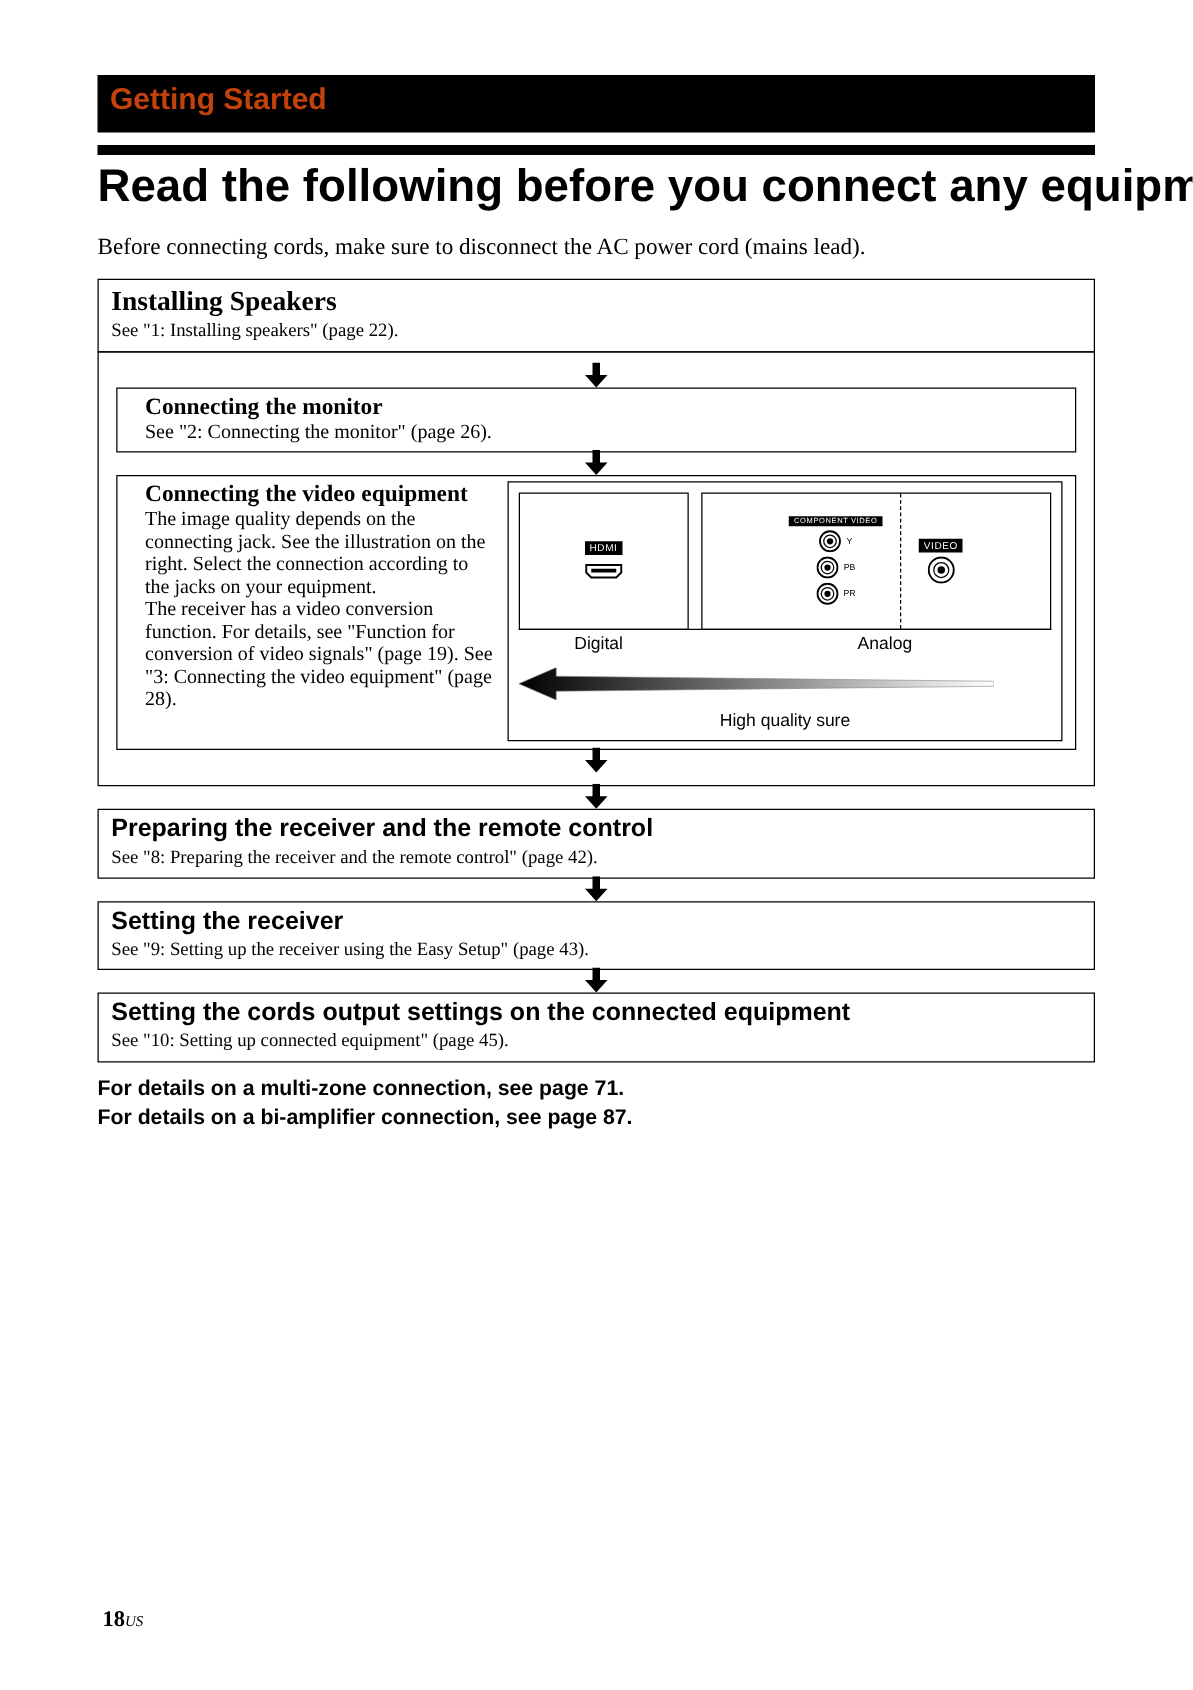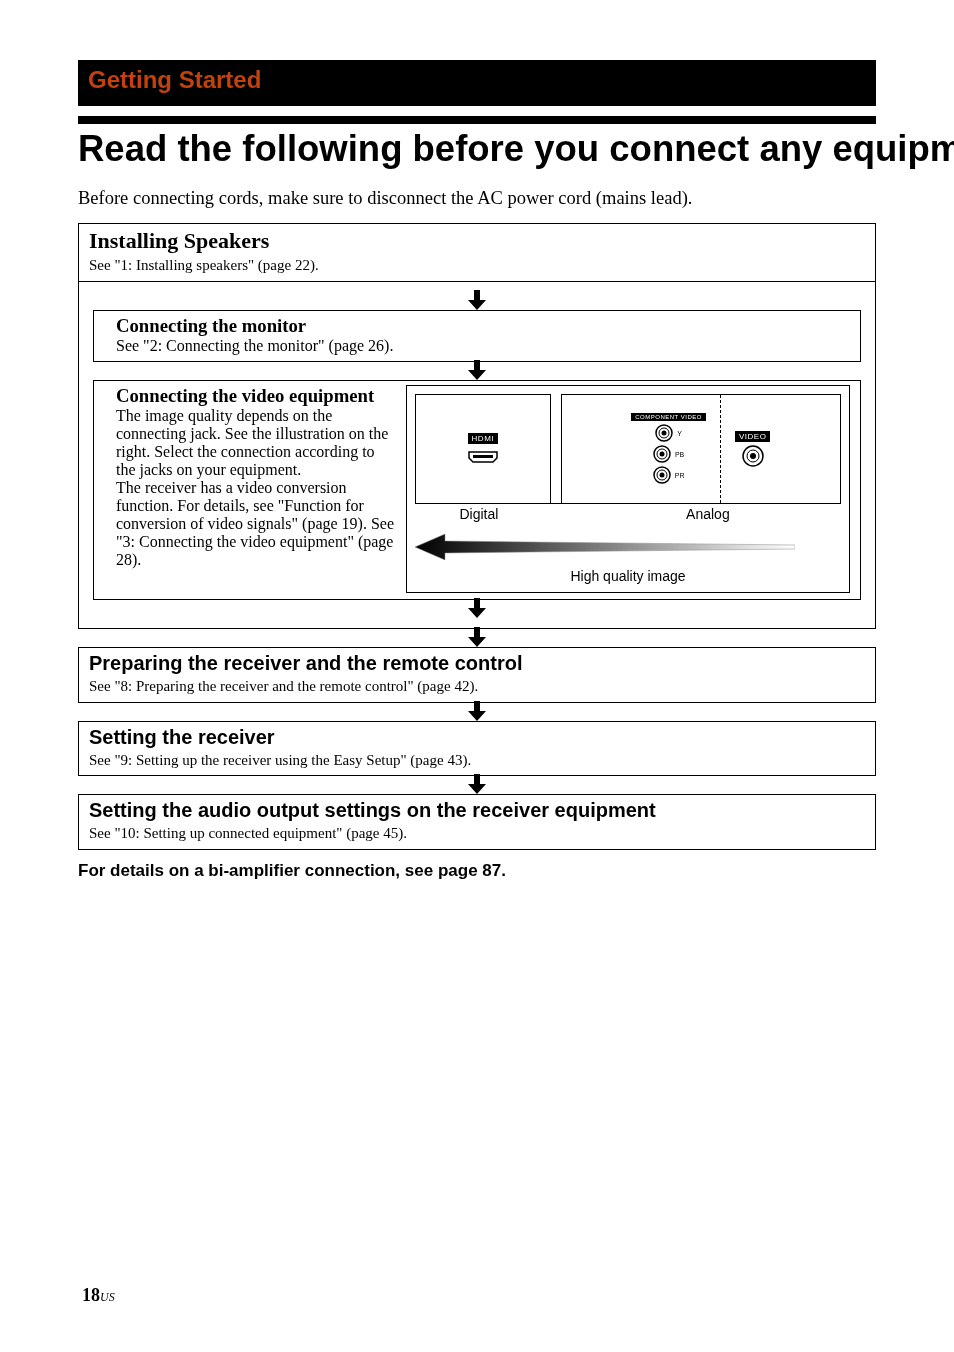--- a/index.html
+++ b/index.html
@@ -269,21 +269,21 @@
           <svg width="380" height="26" viewBox="0 0 380 26">
             <defs>
               <linearGradient id="g1" x1="0" y1="0" x2="1" y2="0">
                 <stop offset="0" stop-color="#000"></stop>
                 <stop offset="1" stop-color="#fff"></stop>
               </linearGradient>
             </defs>
             <polygon points="0,13 30,0 30,7 380,11 380,15 30,19 30,26" fill="url(#g1)" stroke="#888" stroke-width="0.5"></polygon>
           </svg>
         </div>
-        <div class="quality-label">High quality image</div>
+        <div class="quality-label">High quality sure</div>
       </div>
     </div>
   </div>
 
   <div class="arrow-down">
     <svg width="22" height="22">
         <polygon points="8,0 14,0 14,10 20,10 11,20 2,10 8,10" fill="#000"></polygon>
       </svg>
   </div>
 
@@ -312,23 +312,24 @@
   <p>See "9: Setting up the receiver using the Easy Setup" (page 43).</p>
 </div>
 
 <div class="arrow-down">
   <svg width="22" height="22">
       <polygon points="8,0 14,0 14,10 20,10 11,20 2,10 8,10" fill="#000"></polygon>
     </svg>
 </div>
 
 <div class="box">
-  <h3>Setting the audio output settings on the receiver equipment</h3>
+  <h3>Setting the cords output settings on the connected equipment</h3>
   <p>See "10: Setting up connected equipment" (page 45).</p>
 </div>
 
 <div class="footnotes">
+  <div>For details on a multi-zone connection, see page 71.</div>
   <div>For details on a bi-amplifier connection, see page 87.</div>
 </div>
 
 <div class="page-num">
   <b>18</b><i>US</i>
 </div>
 
 </body></html>

